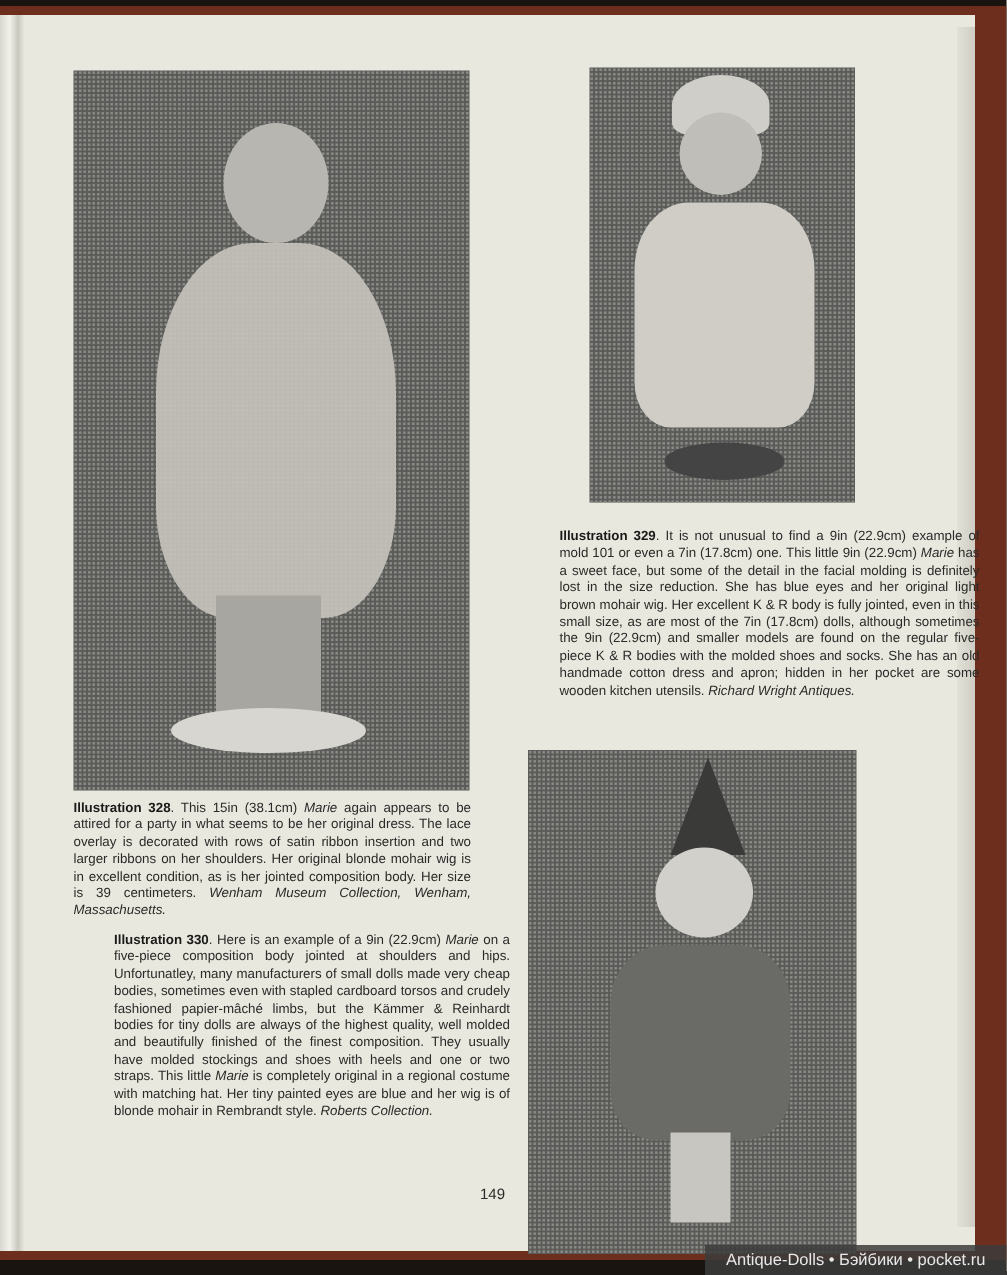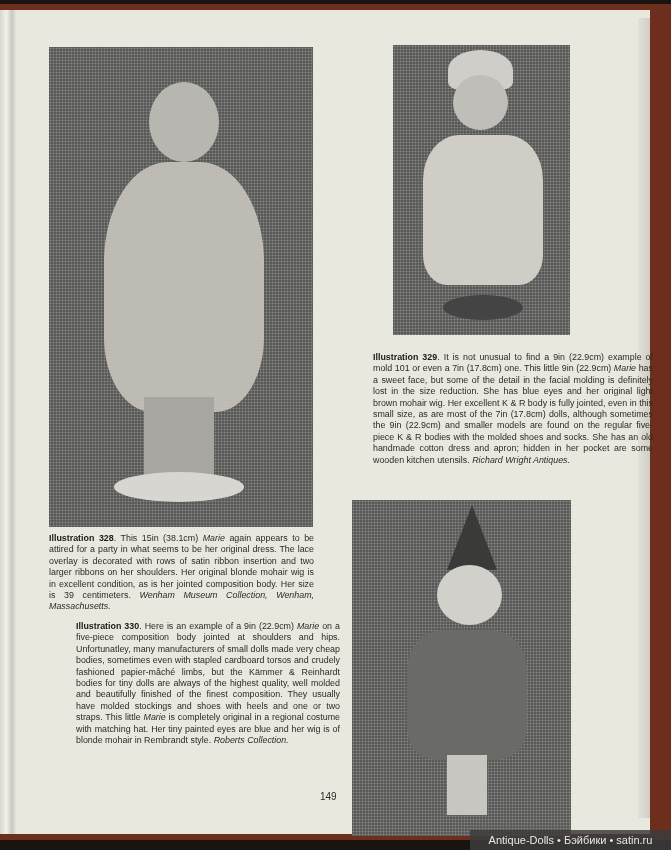--- a/index.html
+++ b/index.html
@@ -53,13 +53,13 @@
 <div class="caption" style="left:349px;top:352px;width:280px;margin-left:24px;">
   <b>Illustration 329</b><span>. It is not unusual to find a 9in (22.9cm) example of mold 101 or even a 7in (17.8cm) one. This little 9in (22.9cm) </span><i>Marie</i><span> has a sweet face, but some of the detail in the facial molding is definitely lost in the size reduction. She has blue eyes and her original light brown mohair wig. Her excellent K &amp; R body is fully jointed, even in this small size, as are most of the 7in (17.8cm) dolls, although sometimes the 9in (22.9cm) and smaller models are found on the regular five-piece K &amp; R bodies with the molded shoes and socks. She has an old handmade cotton dress and apron; hidden in her pocket are some wooden kitchen utensils. </span><i>Richard Wright Antiques.</i>
 </div>
 
 <div class="caption" style="left:76px;top:621px;width:264px;">
   <b>Illustration 330</b><span>. Here is an example of a 9in (22.9cm) </span><i>Marie</i><span> on a five-piece composition body jointed at shoulders and hips. Unfortunatley, many manufacturers of small dolls made very cheap bodies, sometimes even with stapled cardboard torsos and crudely fashioned papier-mâché limbs, but the Kämmer &amp; Reinhardt bodies for tiny dolls are always of the highest quality, well molded and beautifully finished of the finest composition. They usually have molded stockings and shoes with heels and one or two straps. This little </span><i>Marie</i><span> is completely original in a regional costume with matching hat. Her tiny painted eyes are blue and her wig is of blonde mohair in Rembrandt style. </span><i>Roberts Collection.</i>
 </div>
 
 <div class="pnum" style="left:320px;top:791px;">149</div>
 
-<div class="watermark">Antique-Dolls • Бэйбики • satin.ru</div>
+<div class="watermark">Antique-Dolls • Бэйбики • pocket.ru</div>
 
 </body></html>

